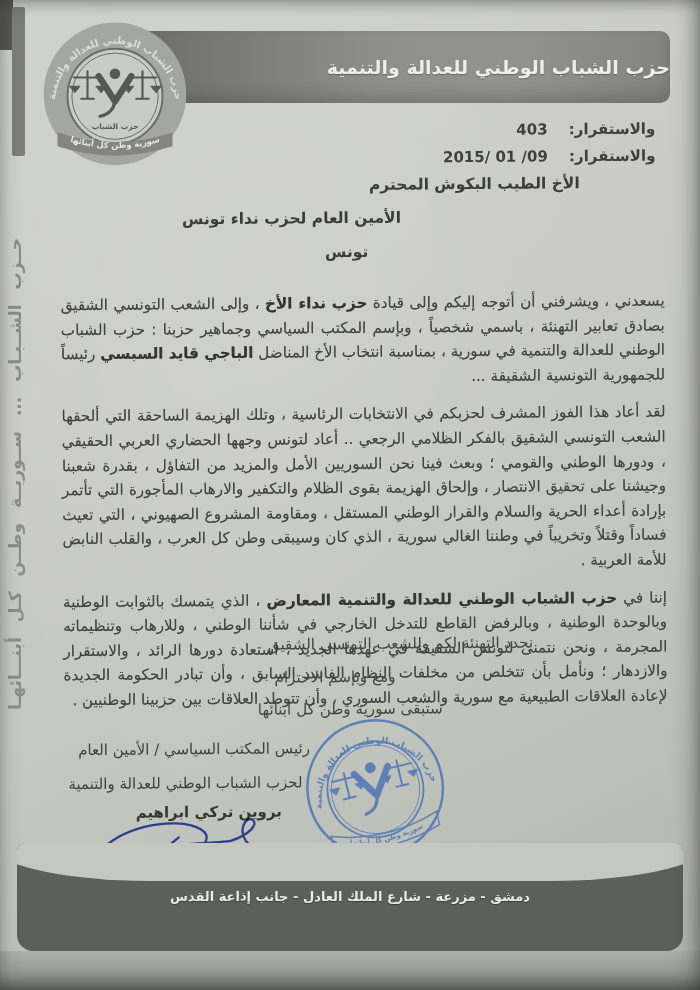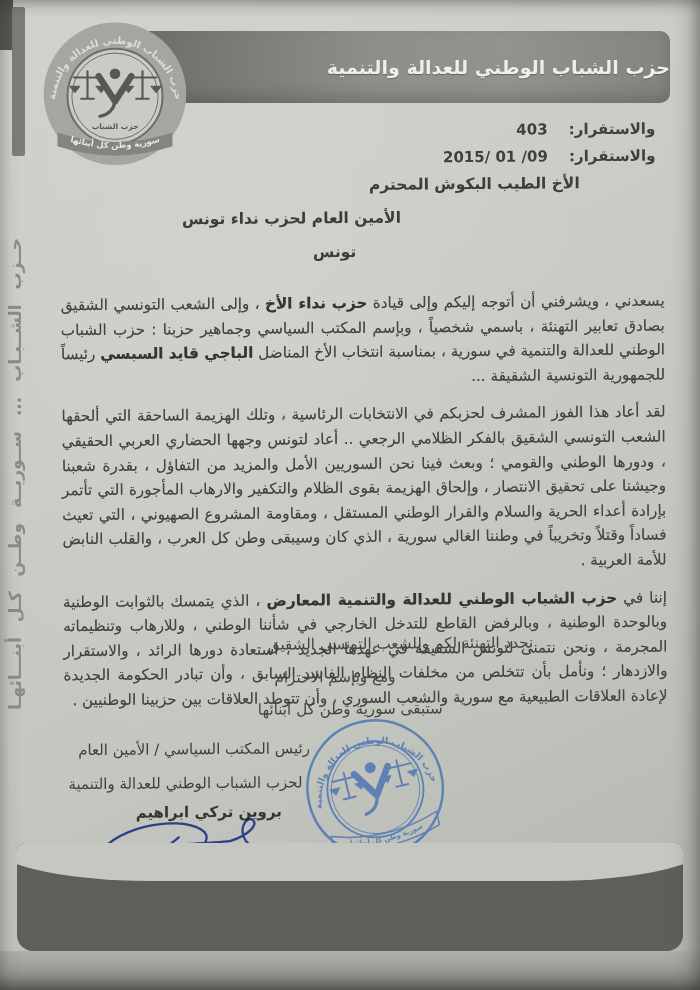--- a/index.html
+++ b/index.html
@@ -32,21 +32,21 @@
     color:#8b8e86;font-weight:bold;font-size:17px;word-spacing:9px;white-space:nowrap;}
 
   
   .scan-tilt{position:absolute;inset:0;transform:rotate(-0.45deg);transform-origin:350px 480px;}
   .meta{position:absolute;right:42px;top:122px;text-align:right;}
   .meta-row{direction:rtl;font-weight:bold;font-size:15px;color:#3e403a;margin-bottom:9px;}
   .meta-row .val{margin-right:16px;display:inline-block;}
   .salute{position:absolute;font-weight:bold;font-size:15.5px;color:#3b3d37;direction:rtl;white-space:nowrap;}
   .sal-1{top:176px;right:118px;}
   .sal-2{top:209px;right:297px;}
-  .sal-3{top:243px;right:342px;margin-left:14px;}
+  .sal-3{top:243px;right:330px;margin-left:14px;}
   .body-text{position:absolute;left:62px;right:34px;top:291px;direction:rtl;
     font-size:15.2px;line-height:24.6px;text-align:justify;color:#43453f;
     text-shadow:0 0 .5px rgba(70,70,64,.55);}
   .body-text p{margin:0 0 13px 0;}
   .body-text .b{font-weight:bold;color:#34362f;}
   .close-line{position:absolute;direction:rtl;font-size:15.2px;color:#43453f;white-space:nowrap;}
   .cl-1{top:635px;right:168px;}
   .cl-2{top:668px;right:306px;}
   .cl-3{top:700px;right:259px;}
   .sig-line{position:absolute;direction:rtl;font-size:15px;color:#3e403a;white-space:nowrap;}
@@ -185,17 +185,18 @@
         <textPath href="#ribS" startOffset="50%" text-anchor="middle">سورية وطن كل أبنائها</textPath>
       </text>
       <path d="M60,117 V124" stroke="#333" stroke-width="2"></path>
     </svg>
 
     <div class="site-url">www.nyp-sy.com</div>
   </div>
 
   <div class="footer-band">
     <div class="footer-curve"></div>
+    <div class="footer-address">دمشق - مزرعة - شارع الملك العادل - جانب إذاعة القدس</div>
   </div>
 
   <div class="photo-bottom"></div>
   <div class="vignette"></div>
 </div>
 
 </body></html>

